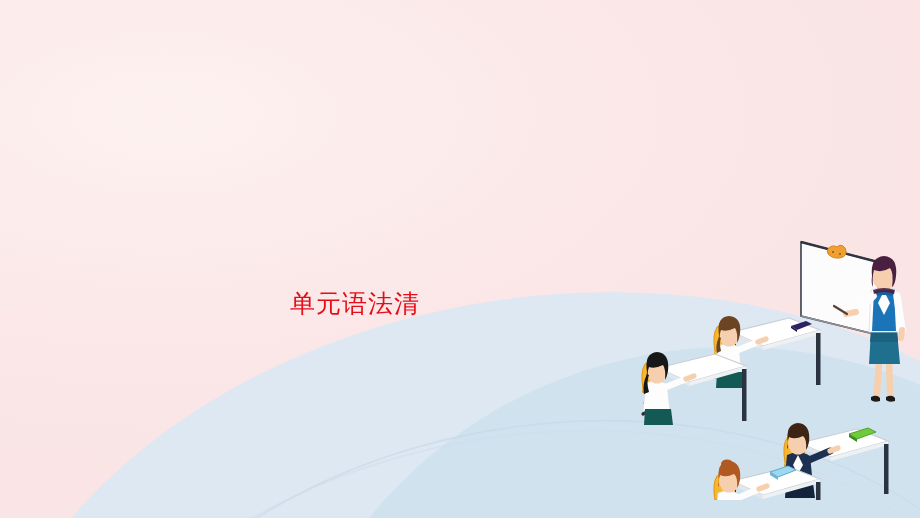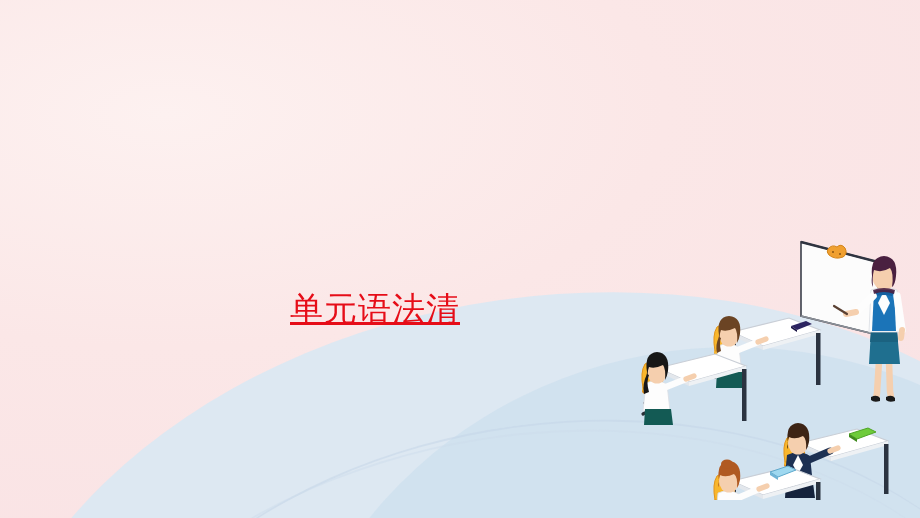--- a/index.html
+++ b/index.html
@@ -33,24 +33,24 @@
   }
   .wave-d{
     left:-10px;bottom:-300px;width:1040px;height:380px;
     border-top:2px solid rgba(203,219,235,.45);
     border-radius:50% 50% 0 0 / 100% 100% 0 0;
     transform:rotate(-9deg);
   }
   
   #title{
     position:absolute;left:290px;top:288px;
-    font-size:33px;line-height:1.25;letter-spacing:1px;
+    font-size:25px;line-height:1.25;letter-spacing:1px;
     color:#e60d18;
     font-family:"DejaVu Serif","Liberation Serif",serif;
-    font-weight:400;white-space:nowrap;text-decoration:underline;
+    font-weight:400;white-space:nowrap;
   }
   
   #illus{position:absolute;left:640px;top:238px;width:280px;height:262px;}
   #illus svg{display:block;}
 </style>
 </head>
 <body>
 
 <div id="slide">
 

